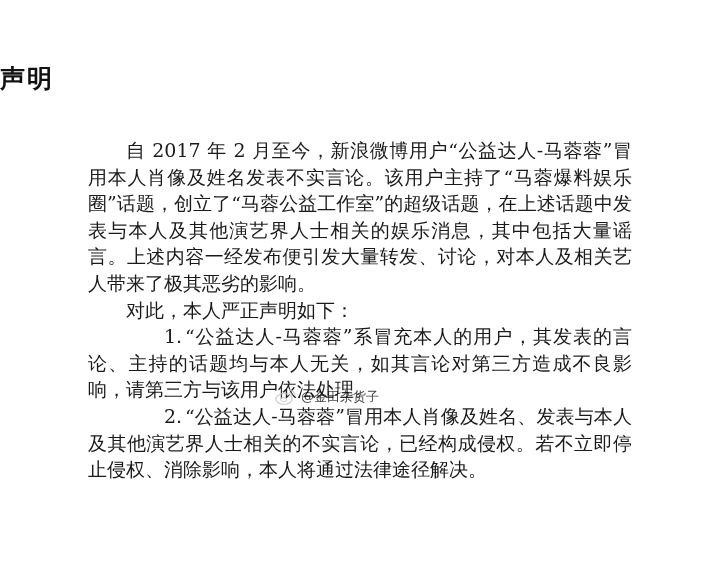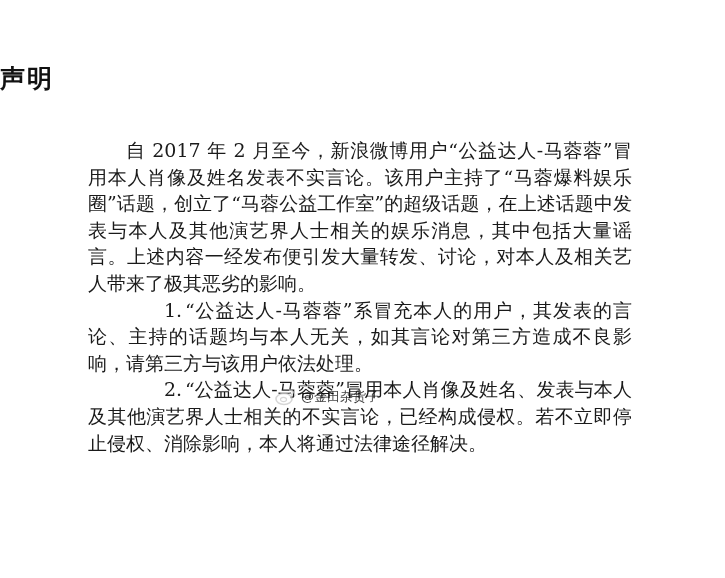--- a/index.html
+++ b/index.html
@@ -71,20 +71,21 @@
 </head>
 <body>
 
 <div class="page">
 
   <div class="title">声明</div>
 
   <div class="body-text">
     <p class="para">自 2017 年 2 月至今，新浪微博用户“公益达人-马蓉蓉”冒用本人肖像及姓名发表不实言论。该用户主持了“马蓉爆料娱乐圈”话题，创立了“马蓉公益工作室”的超级话题，在上述话题中发表与本人及其他演艺界人士相关的娱乐消息，其中包括大量谣言。上述内容一经发布便引发大量转发、讨论，对本人及相关艺人带来了极其恶劣的影响。</p>
 
+    <p class="para">对此，本人严正声明如下：</p>
 
     <p class="para item"><span class="num">1.</span><span>“公益达人-马蓉蓉”系冒充本人的用户，其发表的言论、主持的话题均与本人无关，如其言论对第三方造成不良影响，请第三方与该用户依法处理。</span></p>
 
     <p class="para item"><span class="num">2.</span><span>“公益达人-马蓉蓉”冒用本人肖像及姓名、发表与本人及其他演艺界人士相关的不实言论，已经构成侵权。若不立即停止侵权、消除影响，本人将通过法律途径解决。</span></p>
 
   </div>
 
   <div class="watermark">
     <span>
       <svg width="22" height="18" viewBox="0 0 22 18">

